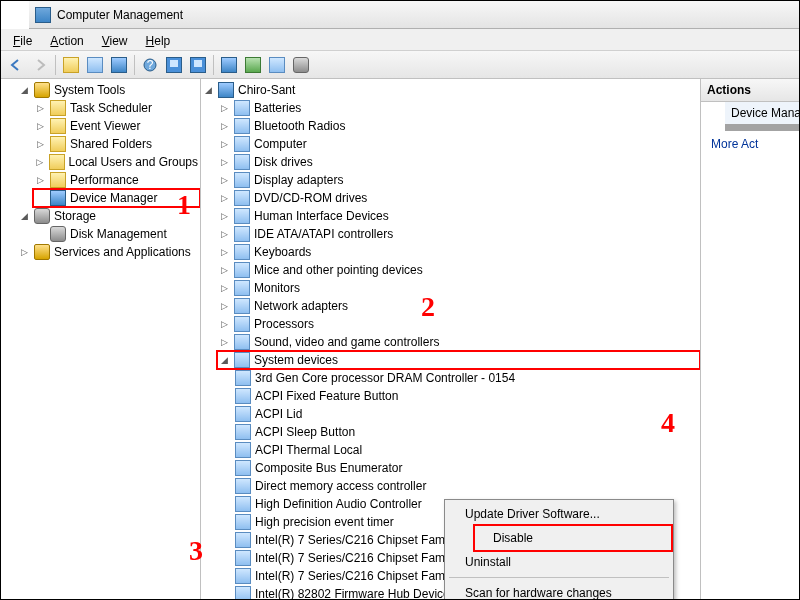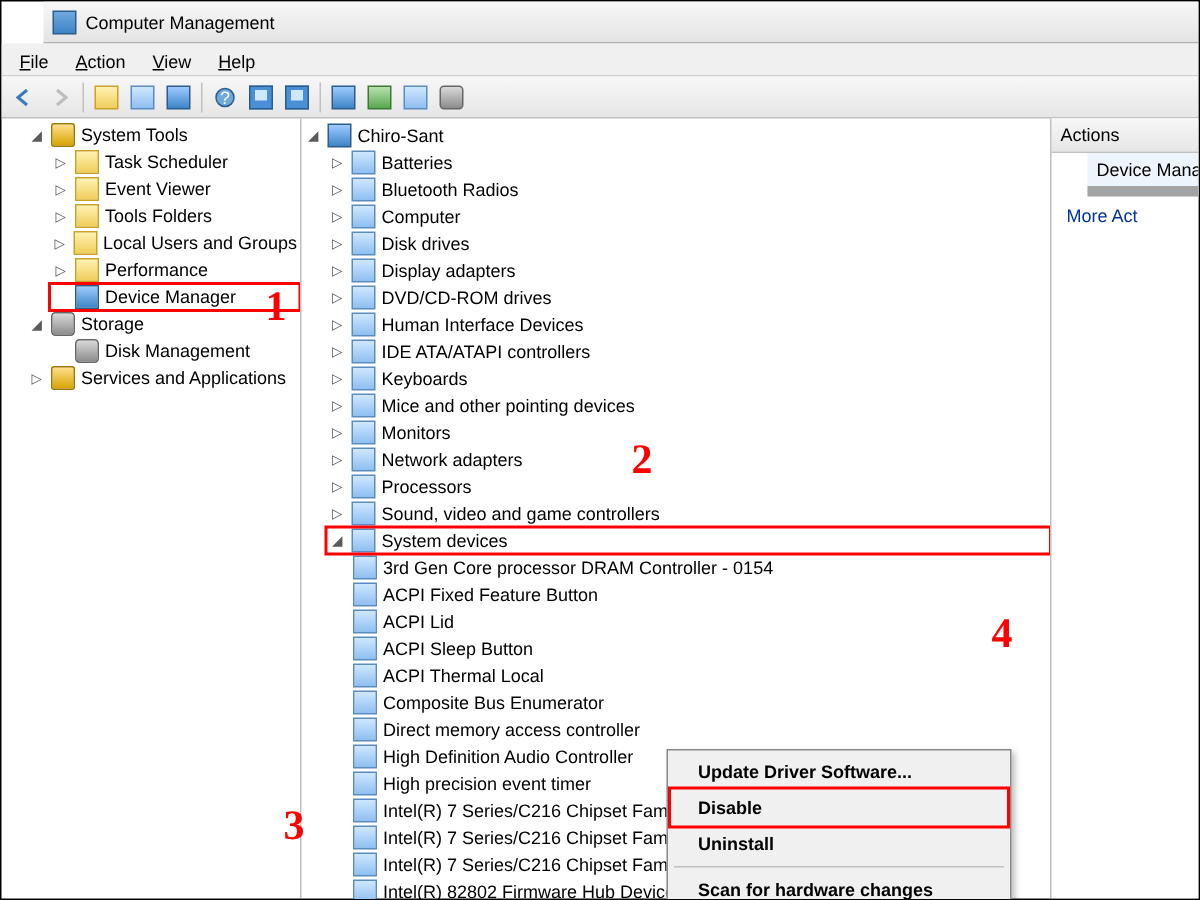--- a/index.html
+++ b/index.html
@@ -9,41 +9,41 @@
   .menubar { height: 22px; background: #f0f0f0; display: flex; align-items: flex-end; padding: 0 4px; gap: 2px; border-bottom: 1px solid #d0d0d0; }
   .menuitem { padding: 2px 8px; cursor: default; }
   .menuitem:first-letter { text-decoration: underline; }
   .toolbar { height: 28px; background: linear-gradient(#f7f7f7,#e6e6e6); border-bottom: 1px solid #c0c0c0; display: flex; align-items: center; padding: 0 4px; gap: 2px; }
   .tbtn { width: 22px; height: 22px; border: 1px solid transparent; display:flex; align-items:center; justify-content:center; border-radius:3px; }
   .tsep { width:1px; height:20px; background:#c0c0c0; margin:0 2px; }
   .content { display: flex; height: calc(100% - 78px); }
   .leftpane { width: 200px; border-right: 1px solid #c0c0c0; overflow: hidden; padding: 2px 0; }
   .midpane { flex: 1; border-right: 1px solid #c0c0c0; overflow: auto; padding: 2px 0; position: relative; }
   .rightpane { width: 98px; background:#fff; display:flex; flex-direction:column; }
-  .actions-hdr { background: linear-gradient(#f7f7f7,#e6e6e6); border-bottom:1px solid #c0c0c0; padding:4px 6px; font-weight:normal; }
+  .actions-hdr { background: linear-gradient(#f7f7f7,#e6e6e6); border-bottom:1px solid #c0c0c0; padding:4px 6px; font-weight:bold; }
   .actions-sub { background:#eef4fb; border-bottom:7px solid #a3a3a3; padding:4px 6px; white-space:nowrap; overflow:hidden;margin-left:24px; }
   .actions-item { padding:6px 10px; color:#003399; white-space:nowrap; overflow:hidden; }
   .tree { list-style: none; }
   .tree ul { list-style:none; padding-left:16px; }
   .node { display:flex; align-items:center; gap:4px; padding:1px 2px; white-space:nowrap; }
   .expander { width:11px; height:11px; display:inline-flex; align-items:center; justify-content:center; font-size:9px; color:#5a5a5a; }
   .icon { width:16px; height:16px; display:inline-block; flex-shrink:0; }
   .i-comp { background:linear-gradient(#9ecbff,#3d85c6); border:1px solid #2a5d8a; }
   .i-tool { background:linear-gradient(#ffe08a,#d6a400); border:1px solid #a07800; border-radius:2px; }
   .i-fold { background:linear-gradient(#fff2b2,#f0cd5b); border:1px solid #c9a227; }
   .i-disk { background:linear-gradient(#d9d9d9,#8c8c8c); border:1px solid #666; border-radius:3px; }
   .i-mon  { background:#4a90d9; border:1px solid #2a5d8a; position:relative; }
   .i-mon::after{content:"";position:absolute;left:3px;right:3px;top:2px;bottom:5px;background:#cfe7ff;}
   .i-dev  { background:linear-gradient(#cfe7ff,#8fbff0); border:1px solid #5a8cc0; }
   .i-tree { background:linear-gradient(#b7e1b0,#5aa84f); border:1px solid #3c7a34; }
   .hl-red { outline:2px solid #ff0000; outline-offset:-1px; }
   .annot { position:absolute; color:#ff0000; font-size:28px; font-weight:bold; font-family: "Times New Roman", serif; pointer-events:none; }
   .ctxmenu { position:absolute; right:26px; top:420px; width:230px; background:#f0f0f0; border:1px solid #8a8a8a; box-shadow:2px 2px 4px rgba(0,0,0,.25); padding:2px; }
-  .ctxitem { padding:5px 18px;font-weight:bold; }
-  .ctxitem.hl-red { outline-offset:0; }
+  .ctxitem { padding:5px 18px; }
+  .ctxitem.hl-red { outline-offset:0;margin-left:28px; }
   .ctxsep { height:1px; background:#c0c0c0; margin:3px 2px; }
   svg { display:block; }
 </style>
 </head>
 <body>
 
 <div class="titlebar">
   <span class="title-icon"></span>
   <span>Computer Management</span>
 </div>
@@ -128,21 +128,21 @@
                   <div class="node">
                     <span class="expander">▷</span>
                     <span class="icon i-fold"></span>
                     <span>Event Viewer</span>
                   </div>
                 </li>
               <li>
                   <div class="node">
                     <span class="expander">▷</span>
                     <span class="icon i-fold"></span>
-                    <span>Tools Folders</span>
+                    <span>Shared Folders</span>
                   </div>
                 </li>
               <li>
                   <div class="node">
                     <span class="expander">▷</span>
                     <span class="icon i-fold"></span>
                     <span>Local Users and Groups</span>
                   </div>
                 </li>
               <li>

